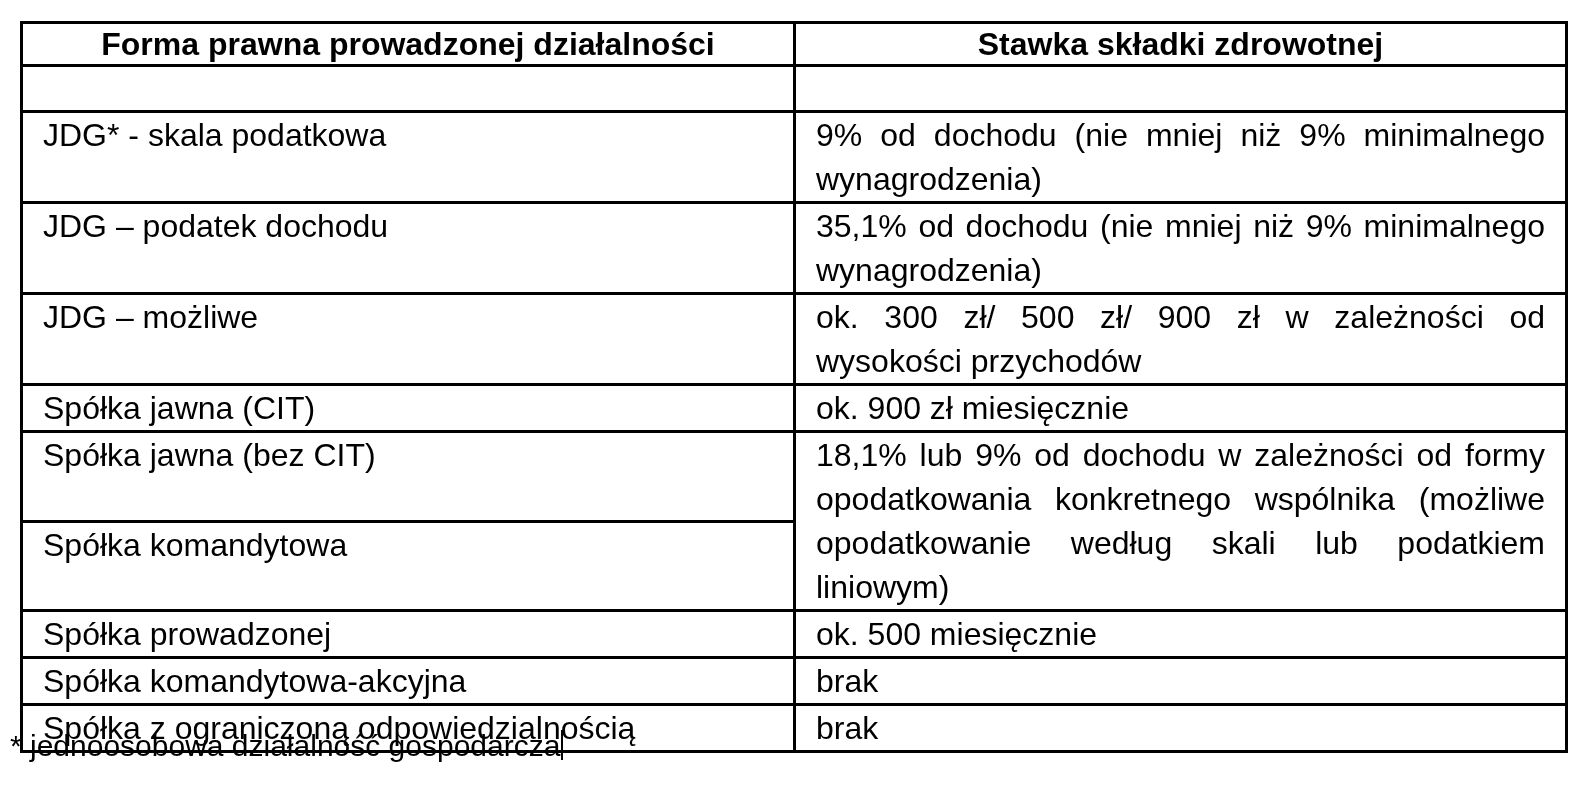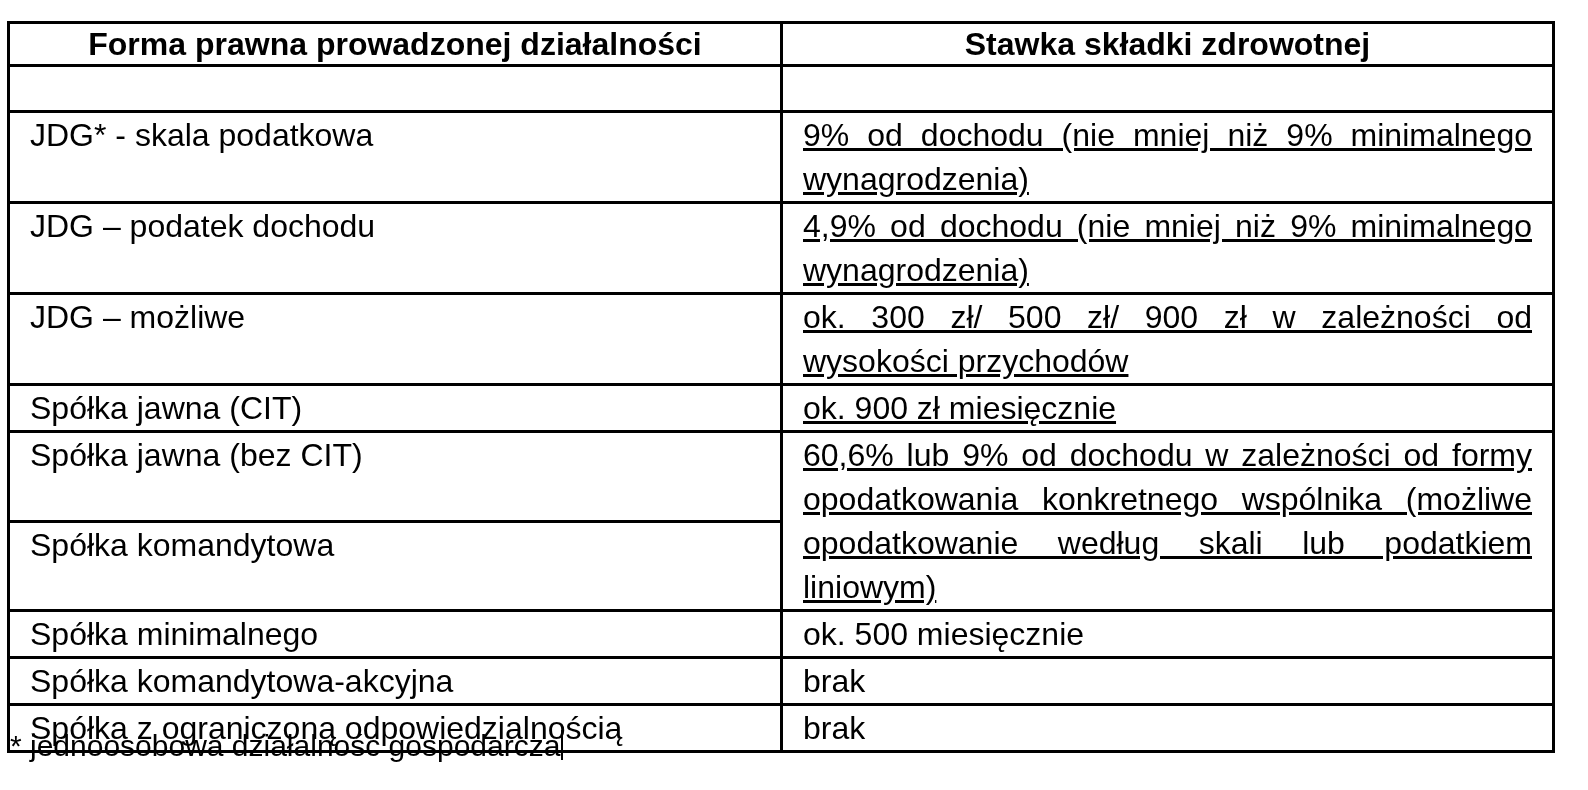--- a/index.html
+++ b/index.html
@@ -1,19 +1,19 @@
 <!DOCTYPE html>
 <html><head>
   <meta charset="utf-8">
   <style>
     html, body { margin: 0; padding: 0; background: #ffffff; }
     body { width: 1588px; height: 790px; position: relative; overflow: hidden;
            font-family: "Liberation Sans", sans-serif; color: #000; }
     table.main {
-      position: absolute; left: 7px; top: 21px;
+      position: absolute; left: 20px; top: 21px;
       width: 1545px;
       border-collapse: collapse;
       table-layout: fixed;
     }
     table.main td, table.main th {
       border: 3px solid #000;
       vertical-align: top;
       font-size: 32px;
       line-height: 44px;
       padding: 0 20px;
@@ -22,21 +22,21 @@
     table.main th {
       font-weight: bold;
       text-align: center;
       height: 40px;
       line-height: 40px;
       padding: 0 10px;
       vertical-align: middle;
     }
     col.c1 { width: 773px; }
     col.c2 { width: 772px; }
-    .just { text-align: justify; text-align-last: left; text-decoration: underline; }
+    .just { text-align: justify; text-align-last: left; }
     tr.h44 td { height: 41px; }
     tr.h88 td { height: 85px; }
     tr.blank td { height: 43px; }
     .footnote {
       position: absolute; left: 10px; top: 724px;
       font-size: 30px; line-height: 44px;
     }
     .caret {
       display: inline-block; width: 2px; height: 30px; background: #000;
       vertical-align: -4px; margin-left: 1px;
@@ -60,39 +60,39 @@
     <tr class="blank">
       <td></td>
       <td></td>
     </tr>
     <tr class="h88">
       <td>JDG* - skala podatkowa</td>
       <td class="just">9% od dochodu (nie mniej niż 9% minimalnego wynagrodzenia)</td>
     </tr>
     <tr class="h88">
       <td>JDG – podatek dochodu</td>
-      <td class="just">4,9% od dochodu (nie mniej niż 9% minimalnego wynagrodzenia)</td>
+      <td class="just">35,1% od dochodu (nie mniej niż 9% minimalnego wynagrodzenia)</td>
     </tr>
     <tr class="h88">
       <td>JDG – możliwe</td>
       <td class="just">ok. 300 zł/ 500 zł/ 900 zł w zależności od wysokości przychodów</td>
     </tr>
     <tr class="h44">
       <td>Spółka jawna (CIT)</td>
       <td class="just">ok. 900 zł miesięcznie</td>
     </tr>
     <tr class="h88">
       <td>Spółka jawna (bez CIT)</td>
-      <td class="just" rowspan="2">60,6% lub 9% od dochodu w zależności od formy opodatkowania konkretnego wspólnika (możliwe opodatkowanie według skali lub podatkiem liniowym)</td>
+      <td class="just" rowspan="2">18,1% lub 9% od dochodu w zależności od formy opodatkowania konkretnego wspólnika (możliwe opodatkowanie według skali lub podatkiem liniowym)</td>
     </tr>
     <tr class="h88">
       <td>Spółka komandytowa</td>
     </tr>
     <tr class="h44">
-      <td>Spółka minimalnego</td>
+      <td>Spółka prowadzonej</td>
       <td>ok. 500 miesięcznie</td>
     </tr>
     <tr class="h44">
       <td>Spółka komandytowa-akcyjna</td>
       <td>brak</td>
     </tr>
     <tr class="h44">
       <td>Spółka z ograniczoną odpowiedzialnością</td>
       <td>brak</td>
     </tr>

